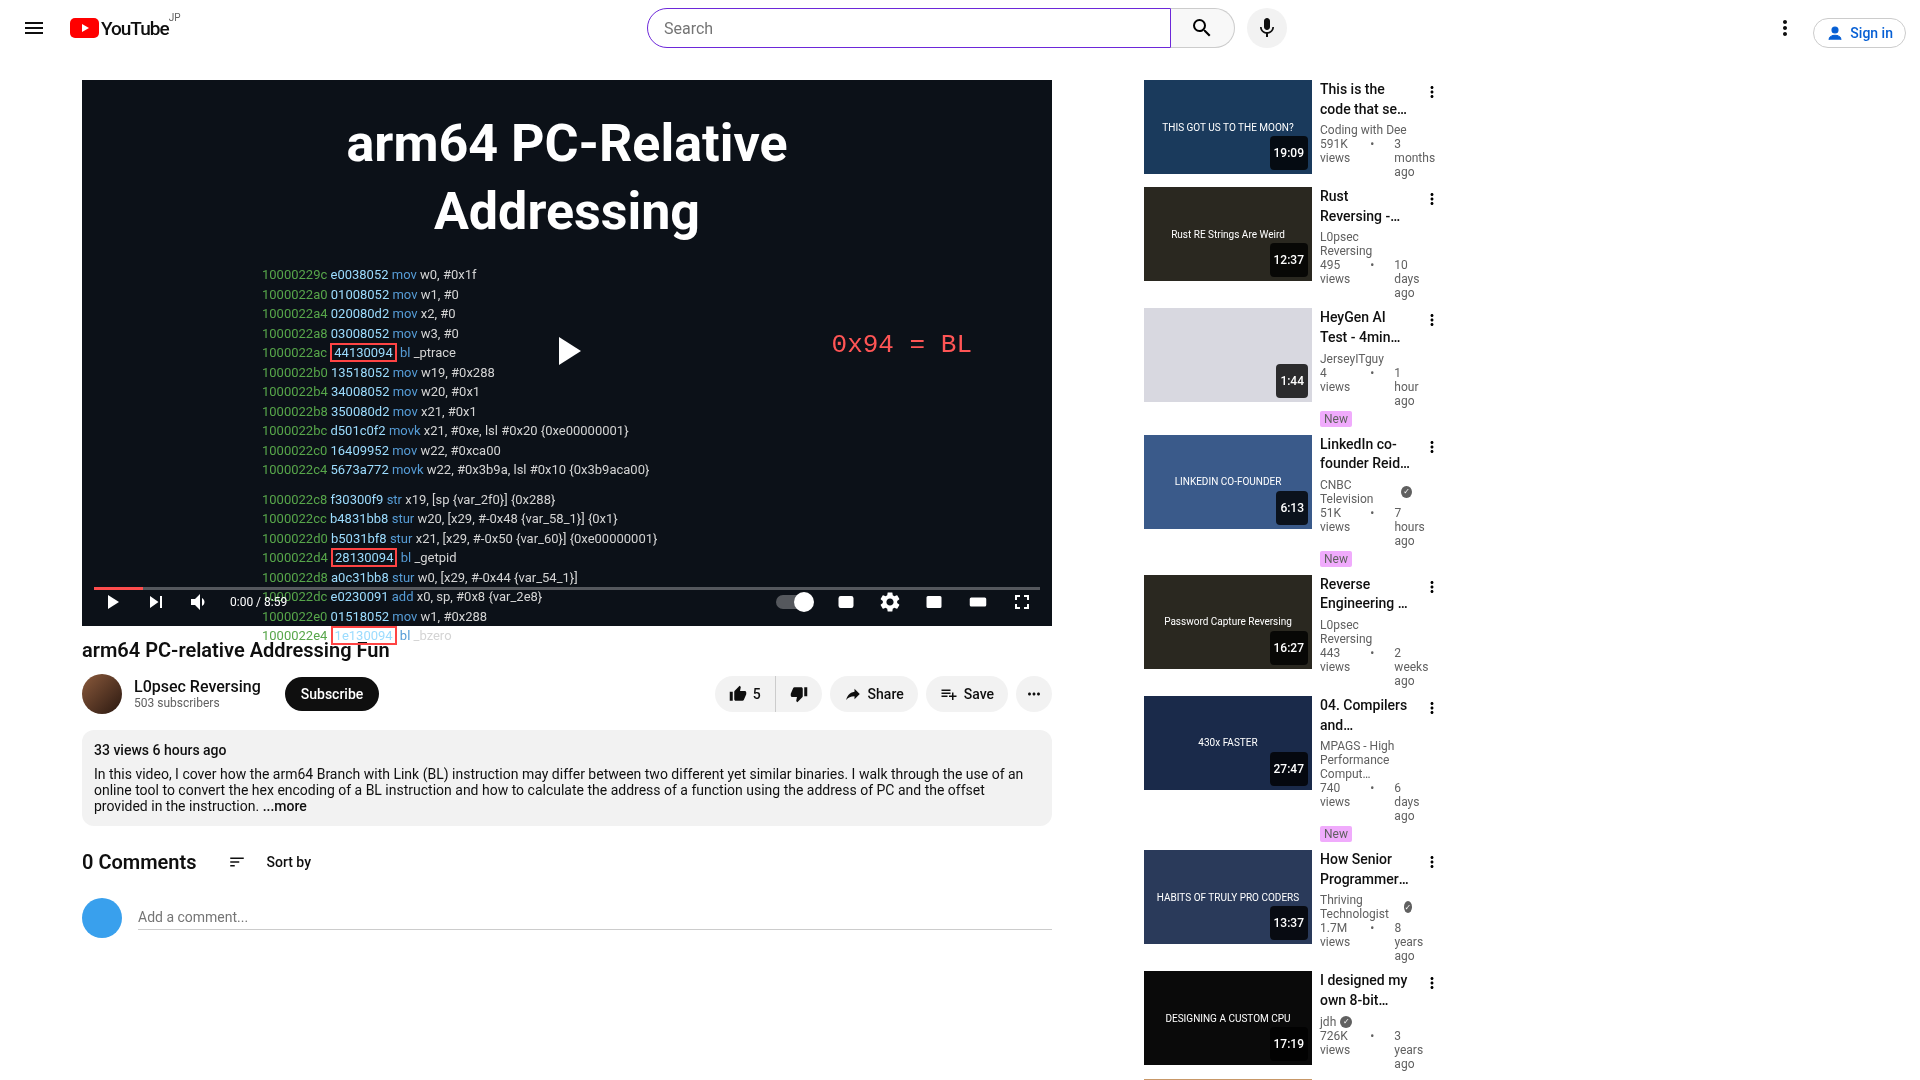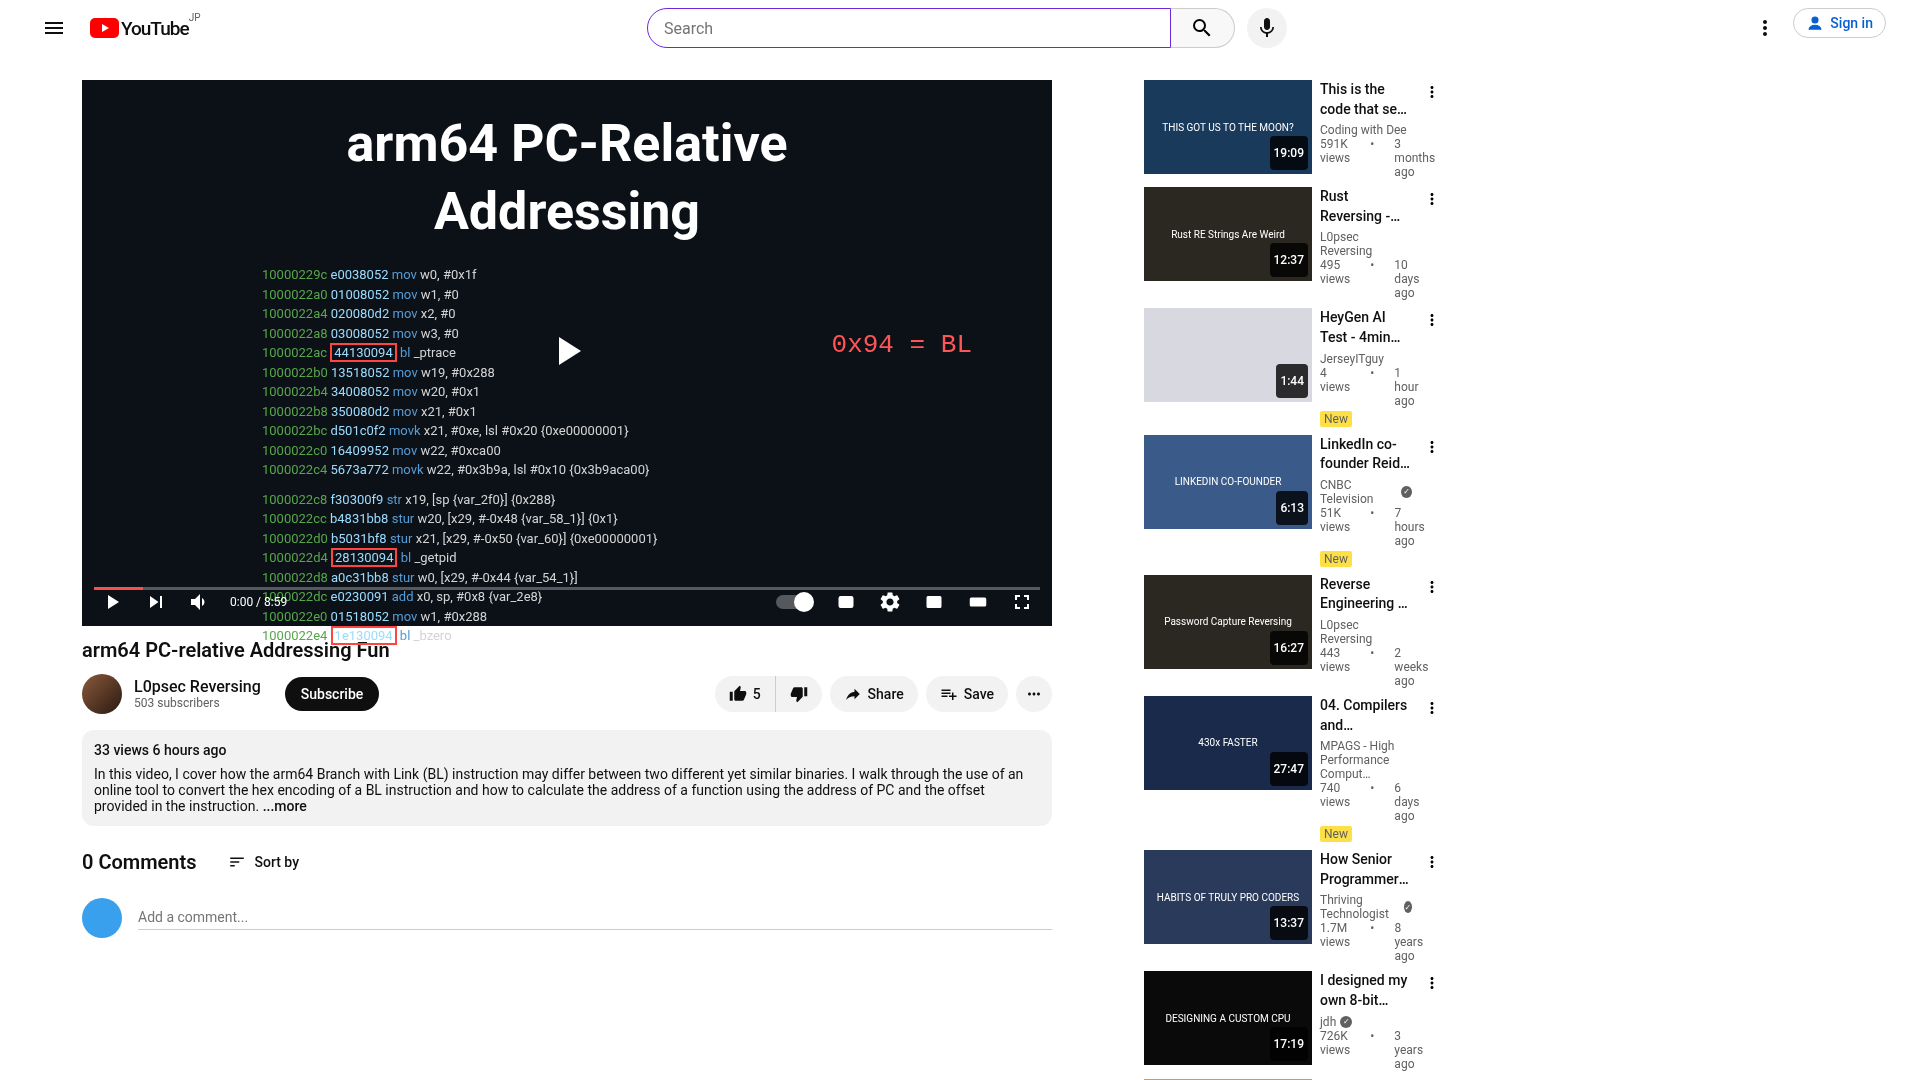--- a/index.html
+++ b/index.html
@@ -1,32 +1,32 @@
 <!DOCTYPE html>
 <html><head>
 <meta charset="utf-8">
 <style>
 * { margin: 0; padding: 0; box-sizing: border-box; font-family: Roboto, Arial, sans-serif; }
 body { background: #fff; color: #0f0f0f; }
 
 
-.header { height: 56px; display: flex; align-items: center; justify-content: space-between; padding: 0 34px; position: fixed; top: 0; left: 0; right: 0; background: #fff; z-index: 100; }
+.header { height: 56px; display: flex; align-items: center; justify-content: space-between; padding: 0 14px; position: fixed; top: 0; left: 0; right: 0; background: #fff; z-index: 100; }
 .header-left { display: flex; align-items: center; gap: 16px; }
 .menu-btn { width: 40px; height: 40px; display: flex; align-items: center; justify-content: center; border-radius: 50%; cursor: pointer; }
 .logo { display: flex; align-items: center; cursor: pointer; position: relative; }
 .logo-play { width: 29px; height: 20px; background: #ff0000; border-radius: 5px; display: flex; align-items: center; justify-content: center; }
 .logo-play::after { content: ''; border-left: 7px solid #fff; border-top: 4px solid transparent; border-bottom: 4px solid transparent; margin-left: 1px; }
 .logo-text { font-weight: 500; font-size: 19px; letter-spacing: -1px; margin-left: 2px; }
 .logo-country { font-size: 10px; color: #606060; position: absolute; top: -5px; right: -12px; }
 .header-center { display: flex; align-items: center; flex: 0 1 640px; margin: 0 40px; }
 .search-box { flex: 1; display: flex; height: 40px; }
 .search-input { flex: 1; border: 1px solid #6d28d9; border-radius: 40px 0 0 40px; padding: 0 16px; font-size: 16px; outline: none; }
 .search-btn { width: 64px; border: 1px solid #ccc; border-left: none; border-radius: 0 40px 40px 0; background: #f8f8f8; cursor: pointer; display: flex; align-items: center; justify-content: center; }
 .mic-btn { width: 40px; height: 40px; border-radius: 50%; background: #f2f2f2; margin-left: 12px; display: flex; align-items: center; justify-content: center; cursor: pointer; }
-.header-right { display: flex; align-items: flex-start; gap: 8px; }
+.header-right { display: flex; align-items: flex-end; gap: 8px; }
 .signin-btn { display: flex; align-items: center; gap: 6px; border: 1px solid #ccc; border-radius: 18px; padding: 5px 12px; color: #065fd4; font-size: 14px; font-weight: 500; cursor: pointer; }
 
 
 .main { display: flex; padding: 80px 24px 24px 24px; gap: 24px; }
 .primary { flex: 1; max-width: 970px; margin-left: 58px; }
 .secondary { width: 300px; flex-shrink: 0; margin-left: 68px;}
 
 
 .player { width: 100%; aspect-ratio: 16/9; background: #0c1118; position: relative; color: #fff; }
 .player-content { position: absolute; inset: 0; padding: 30px 40px; font-family: 'Courier New', monospace; }
@@ -65,36 +65,36 @@
 .icon-btn { width: 36px; height: 36px; border-radius: 50%; background: #f2f2f2; display: flex; align-items: center; justify-content: center; cursor: pointer; }
 
 
 .desc { background: #f2f2f2; border-radius: 12px; padding: 12px; margin-top: 16px; font-size: 14px; }
 .desc-meta { font-weight: 500; margin-bottom: 8px; }
 .desc-more { font-weight: 500; cursor: pointer; }
 
 
 .comments-header { display: flex; align-items: center; gap: 32px; margin-top: 24px; }
 .comments-count { font-size: 20px; font-weight: 600; }
-.sort-btn { display: flex; align-items: center; gap: 8px; font-size: 14px; font-weight: 500; cursor: pointer; }
+.sort-btn { display: flex; align-items: center; gap: 20px; font-size: 14px; font-weight: 500; cursor: pointer; }
 .comment-input-row { display: flex; align-items: center; gap: 16px; margin-top: 24px; }
 .comment-avatar { width: 40px; height: 40px; border-radius: 50%; background: #39a0ed; }
 .comment-input { flex: 1; border: none; border-bottom: 1px solid #ccc; padding: 4px 0; font-size: 14px; outline: none; }
 
 
 .related-item { display: flex; gap: 8px; margin-bottom: 8px; }
 .thumb { width: 168px; height: 94px; border-radius: 0; background: #222; position: relative; flex-shrink: 0; cursor: pointer; display: flex; align-items: center; justify-content: center; }
 .thumb-duration { position: absolute; bottom: 4px; right: 4px; background: rgba(0,0,0,0.8); color: #fff; font-size: 12px; font-weight: 500; padding: 10px 4px; border-radius: 4px; }
 .thumb-label { color: #fff; font-size: 10px; text-align: center; padding: 4px; }
 .related-info { flex: 1; min-width: 0; }
 .related-title { font-size: 14px; font-weight: 500; line-height: 1.4; margin-bottom: 4px; display: -webkit-box; -webkit-line-clamp: 2; -webkit-box-orient: vertical; overflow: hidden; cursor: pointer; }
 .related-channel { font-size: 12px; color: #606060; display: flex; align-items: center; gap: 4px; }
 .related-meta { font-size: 12px; color: #606060; display: flex; gap: 20px; }
 .related-menu { width: 24px; height: 24px; cursor: pointer; display: flex; align-items: center; justify-content: center; }
-.new-badge { display: inline-block; background: #fde047; color: #606060; font-size: 12px; padding: 1px 4px; border-radius: 2px; margin-top: 2px; }
+.new-badge { display: inline-block; background: #f0abfc; color: #606060; font-size: 12px; padding: 1px 4px; border-radius: 2px; margin-top: 2px; }
 .verified { width: 12px; height: 12px; background: #606060; border-radius: 50%; display: inline-flex; align-items: center; justify-content: center; color: #fff; font-size: 8px; }
 
 
 .ico { width: 24px; height: 24px; fill: currentColor; }
 .ico-sm { width: 18px; height: 18px; fill: currentColor; }
 </style>
 </head>
 <body>
 
 <div class="header">

